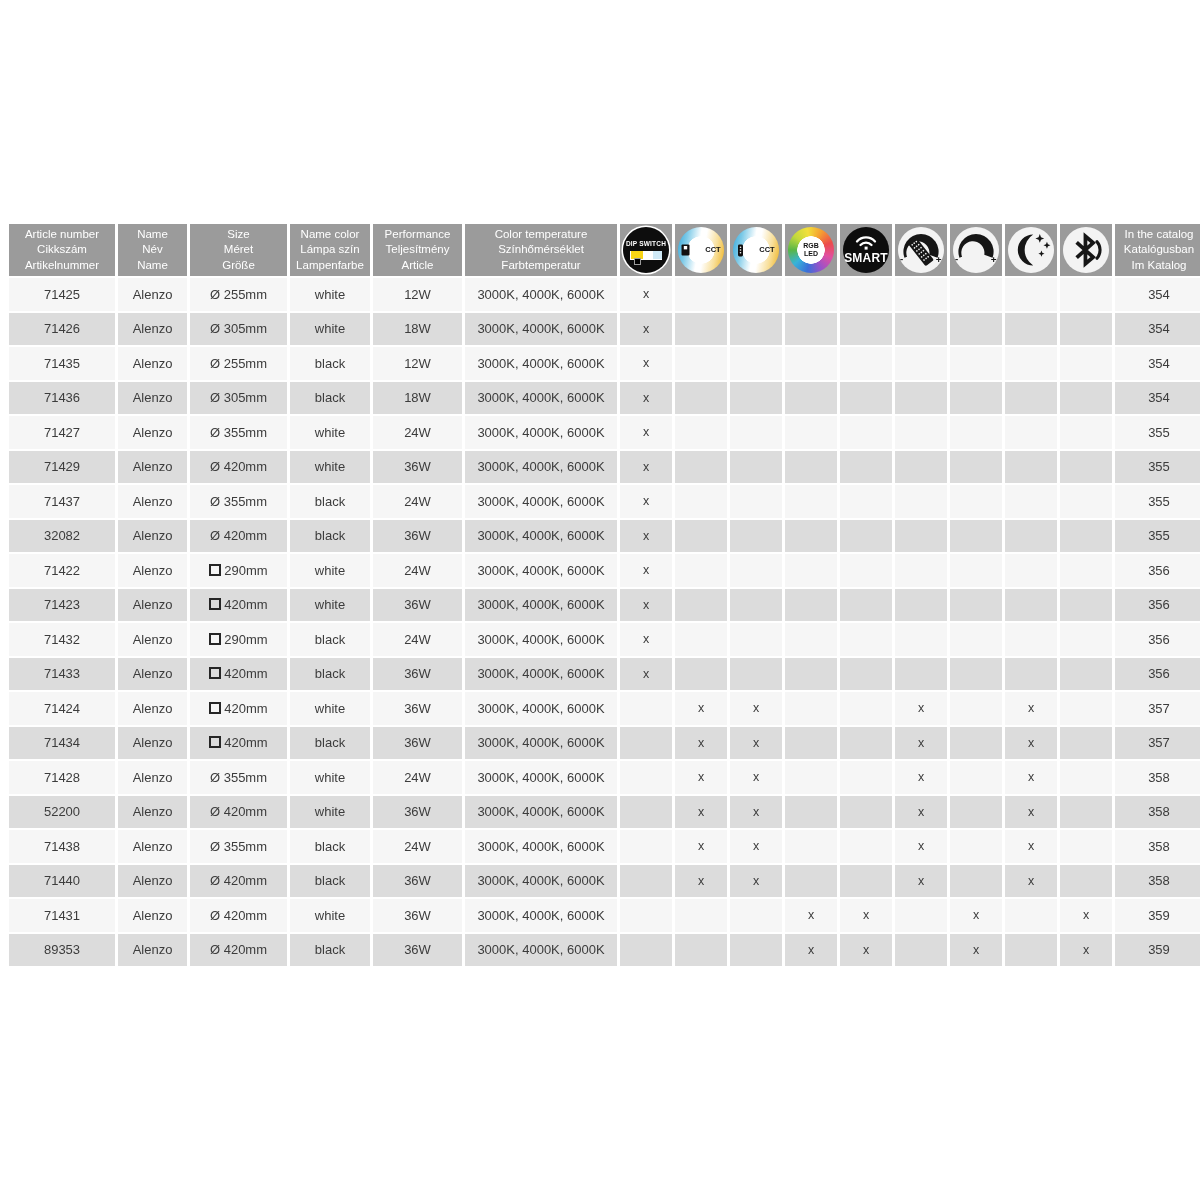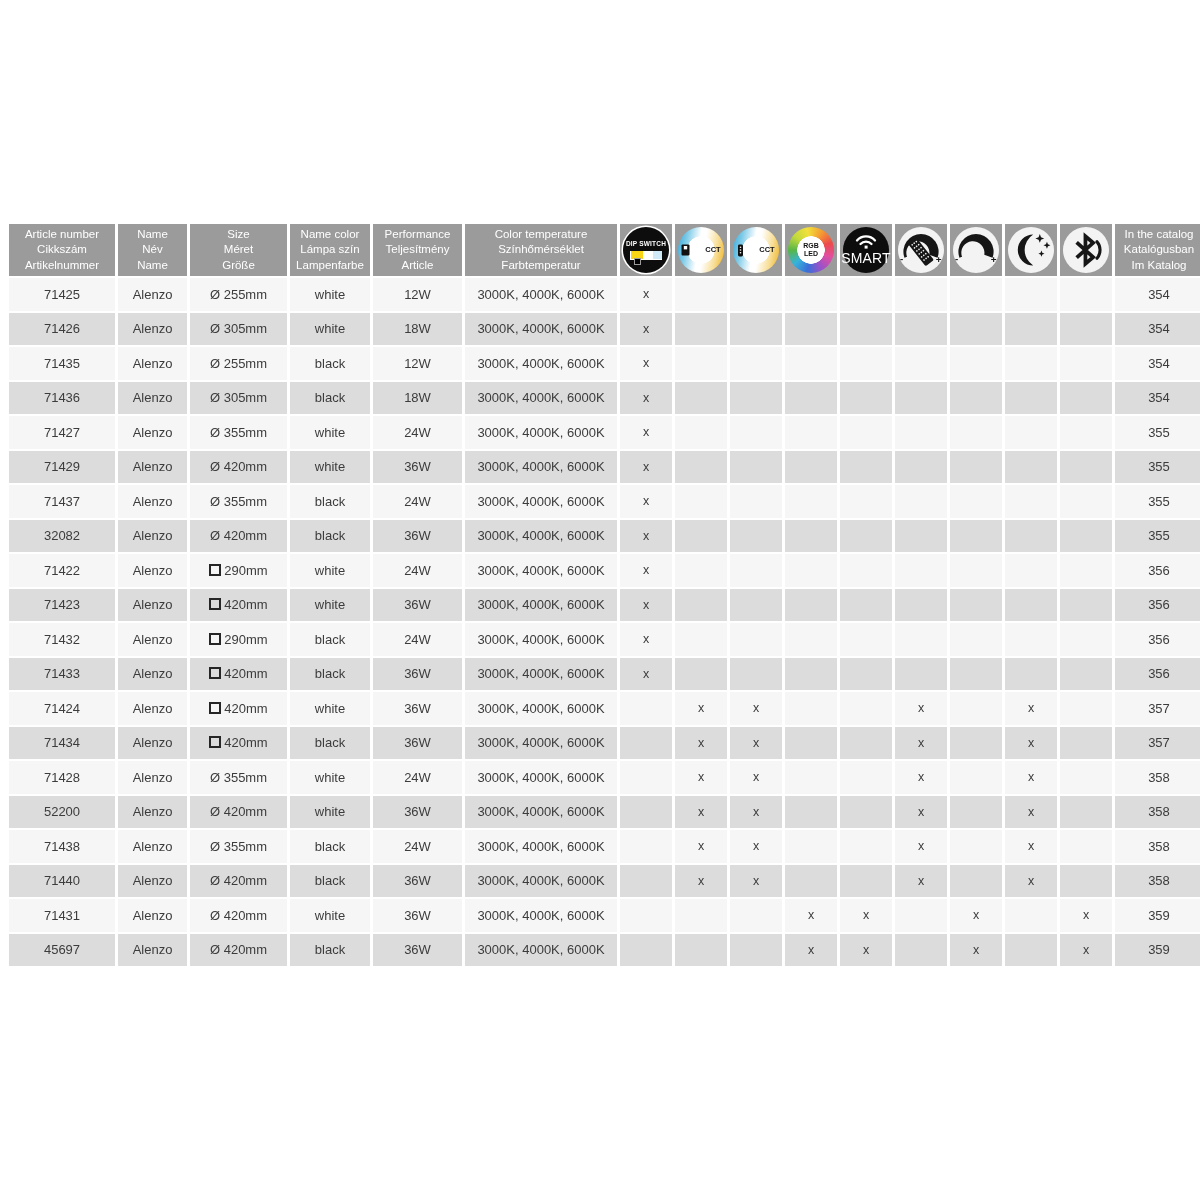--- a/index.html
+++ b/index.html
@@ -57,21 +57,21 @@
   .cct-label { font-size:7.5px; font-weight:bold; color:#111; }
   
   .rgb-circle {
     background:
       radial-gradient(circle, #ffffff 0 13.5px, rgba(255,255,255,0) 14px),
       conic-gradient(from -90deg, #59b647, #c3d93c, #f2e03c, #f59e31, #ec4b4b, #e14fa0, #9a52c9, #3a6fd8, #37b3d9, #59b647);
   }
   .rgb-label { font-size:7px; font-weight:bold; color:#111; line-height:1.15; text-align:center; }
   
   .smart-circle { background:#0d0d0d; }
-  .smart-label { font-size:14px; font-weight:normal; color:#fff; letter-spacing:0.2px; margin-top:-1px; }
+  .smart-label { font-size:12px; font-weight:bold; color:#fff; letter-spacing:0.2px; margin-top:-1px; }
   
   .plain-circle { background:#f3f3f3; }
   .plain-circle svg { display:block; }
 </style>
 </head>
 <body>
 
 <table class="catalog-table">
   <colgroup>
     <col style="width:106px">
@@ -575,21 +575,21 @@
         <td class="mark"></td>
         <td class="mark">x</td>
         <td class="mark">x</td>
         <td class="mark"></td>
         <td class="mark">x</td>
         <td class="mark"></td>
         <td class="mark">x</td>
         <td>359</td>
       </tr>
       <tr class="even">
-        <td>45697</td>
+        <td>89353</td>
         <td>Alenzo</td>
         <td>Ø 420mm</td>
         <td>black</td>
         <td>36W</td>
         <td>3000K, 4000K, 6000K</td>
         <td class="mark"></td>
         <td class="mark"></td>
         <td class="mark"></td>
         <td class="mark">x</td>
         <td class="mark">x</td>

